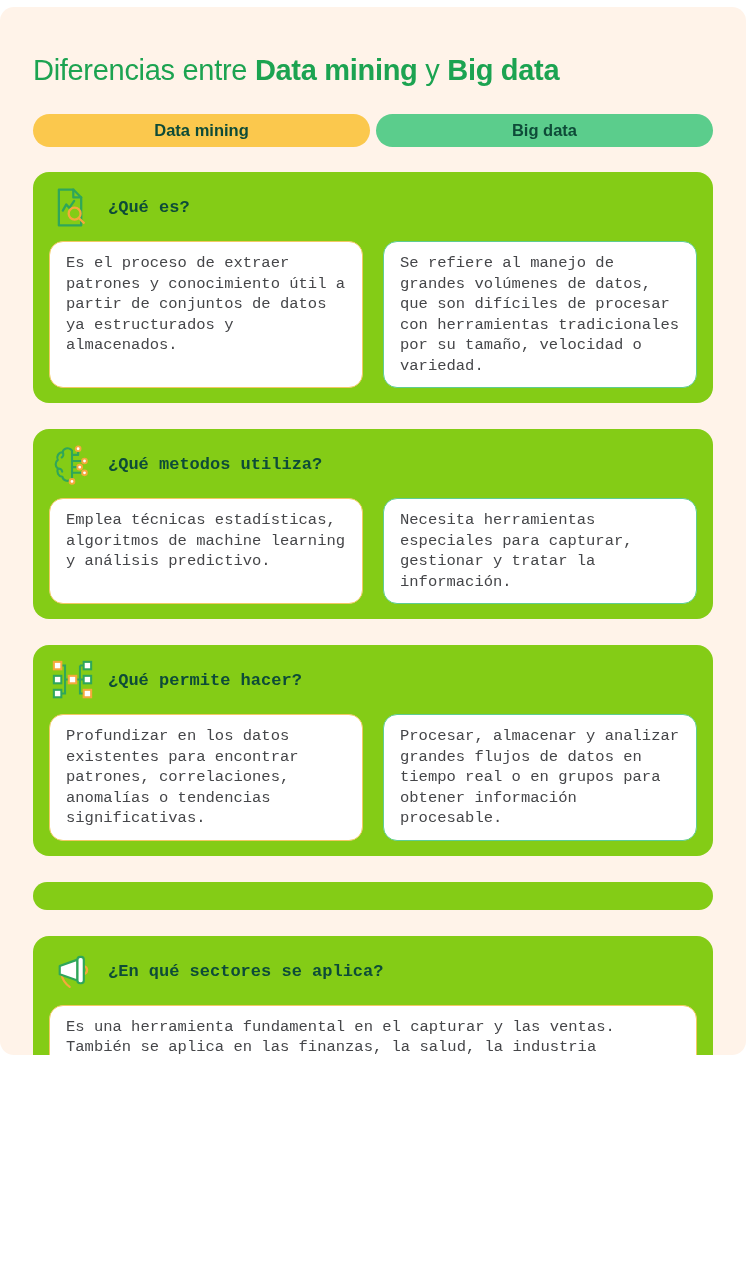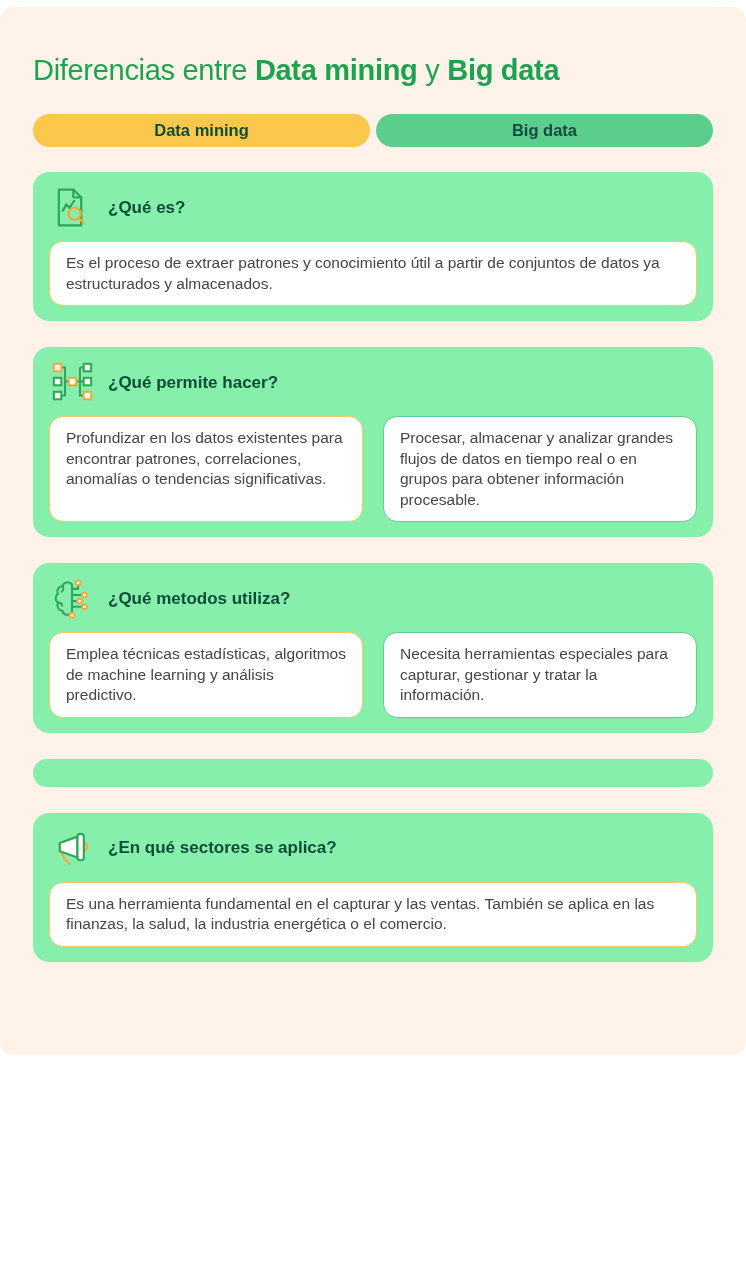--- a/index.html
+++ b/index.html
@@ -45,24 +45,25 @@
     display: flex;
     align-items: center;
     justify-content: center;
     font-size: 16.5px;
     font-weight: 700;
     color: #0E4B38;
   }
   .pill-dm { background: #FBC84D; }
   .pill-bd { background: #5BCD8C; }
   .card {
-    background: #86efac;
+    background: #84cc16;
     border-radius: 16px;
     padding: 13px 16px 15px;
     margin-bottom: 26px;
+    font-family: Liberation Mono, monospace;
   }
   .card:last-child { margin-bottom: 0; }
   .head {
     display: flex;
     align-items: center;
     gap: 13px;
     margin-bottom: 11px;
     min-height: 44px;
   }
   .icon-wrap {
@@ -121,47 +122,21 @@
             <g fill="none" stroke="#F5A83C" stroke-width="2.6" stroke-linecap="round">
               <circle cx="27" cy="31" r="6.8"></circle>
               <path d="M31.8 36 L37.5 41.5"></path>
             </g>
           </svg>
         </span>
         <h2 class="question">¿Qué es?</h2>
       </div>
       <div class="boxes">
         <div class="box box-dm">Es el proceso de extraer patrones y conocimiento útil a partir de conjuntos de datos ya estructurados y almacenados.</div>
-      </div>
-    </section>
-
-    <section class="card">
-      <div class="head">
-        <span class="icon-wrap">
-          <svg viewBox="0 0 44 44" width="41" height="41">
-            <g fill="none" stroke="#2FA65A" stroke-width="2.2">
-              <path d="M10 6 H14 V36 H10 M14 21 H17.5"></path>
-              <path d="M26.5 21 H30 M30 6 H34 M30 6 V36 H34 M30 21 H34"></path>
-            </g>
-            <g fill="#ffffff" stroke-width="2.2">
-              <rect x="2" y="2" width="8" height="8" stroke="#F5A83C"></rect>
-              <rect x="2" y="17" width="8" height="8" stroke="#2FA65A"></rect>
-              <rect x="2" y="32" width="8" height="8" stroke="#2FA65A"></rect>
-              <rect x="18" y="17" width="8" height="8" stroke="#F5A83C"></rect>
-              <rect x="34" y="2" width="8" height="8" stroke="#2FA65A"></rect>
-              <rect x="34" y="17" width="8" height="8" stroke="#2FA65A"></rect>
-              <rect x="34" y="32" width="8" height="8" stroke="#F5A83C"></rect>
-            </g>
-          </svg>
-        </span>
-        <h2 class="question">¿Qué permite hacer?</h2>
-      </div>
-      <div class="boxes">
-        <div class="box box-dm">Profundizar en los datos existentes para encontrar patrones, correlaciones, anomalías o tendencias significativas.</div>
-        <div class="box box-bd">Procesar, almacenar y analizar grandes flujos de datos en tiempo real o en grupos para obtener información procesable.</div>
+        <div class="box box-bd">Se refiere al manejo de grandes volúmenes de datos, que son difíciles de procesar con herramientas tradicionales por su tamaño, velocidad o variedad.</div>
       </div>
     </section>
 
     <section class="card">
       <div class="head">
         <span class="icon-wrap">
           <svg viewBox="0 0 48 48" width="42" height="45">
             <g fill="none" stroke="#2FA65A" stroke-width="2.4" stroke-linecap="round" stroke-linejoin="round">
               <path d="M23 7 C19.5 4 14 5.5 13.2 10 C8.5 10 5.8 15 7.8 18.8 C4.5 21.2 4.5 26.5 7.8 28.8 C6 32.8 8.6 37.6 13 38 C13.6 42.2 19 44 22.8 41.6"></path>
               <path d="M13.2 10 C14.8 12 14.2 14.8 12.2 16"></path>
@@ -183,20 +158,47 @@
         </span>
         <h2 class="question">¿Qué metodos utiliza?</h2>
       </div>
       <div class="boxes">
         <div class="box box-dm">Emplea técnicas estadísticas, algoritmos de machine learning y análisis predictivo.</div>
         <div class="box box-bd">Necesita herramientas especiales para capturar, gestionar y tratar la información.</div>
       </div>
     </section>
 
     <section class="card">
+      <div class="head">
+        <span class="icon-wrap">
+          <svg viewBox="0 0 44 44" width="41" height="41">
+            <g fill="none" stroke="#2FA65A" stroke-width="2.2">
+              <path d="M10 6 H14 V36 H10 M14 21 H17.5"></path>
+              <path d="M26.5 21 H30 M30 6 H34 M30 6 V36 H34 M30 21 H34"></path>
+            </g>
+            <g fill="#ffffff" stroke-width="2.2">
+              <rect x="2" y="2" width="8" height="8" stroke="#F5A83C"></rect>
+              <rect x="2" y="17" width="8" height="8" stroke="#2FA65A"></rect>
+              <rect x="2" y="32" width="8" height="8" stroke="#2FA65A"></rect>
+              <rect x="18" y="17" width="8" height="8" stroke="#F5A83C"></rect>
+              <rect x="34" y="2" width="8" height="8" stroke="#2FA65A"></rect>
+              <rect x="34" y="17" width="8" height="8" stroke="#2FA65A"></rect>
+              <rect x="34" y="32" width="8" height="8" stroke="#F5A83C"></rect>
+            </g>
+          </svg>
+        </span>
+        <h2 class="question">¿Qué permite hacer?</h2>
+      </div>
+      <div class="boxes">
+        <div class="box box-dm">Profundizar en los datos existentes para encontrar patrones, correlaciones, anomalías o tendencias significativas.</div>
+        <div class="box box-bd">Procesar, almacenar y analizar grandes flujos de datos en tiempo real o en grupos para obtener información procesable.</div>
+      </div>
+    </section>
+
+    <section class="card">
       <div class="boxes">
       </div>
     </section>
 
     <section class="card">
       <div class="head">
         <span class="icon-wrap">
           <svg viewBox="0 0 48 44" width="44" height="40">
             <g fill="none" stroke="#F5A83C" stroke-width="2.4" stroke-linecap="round">
               <path d="M14 17.5 V24.5"></path>

